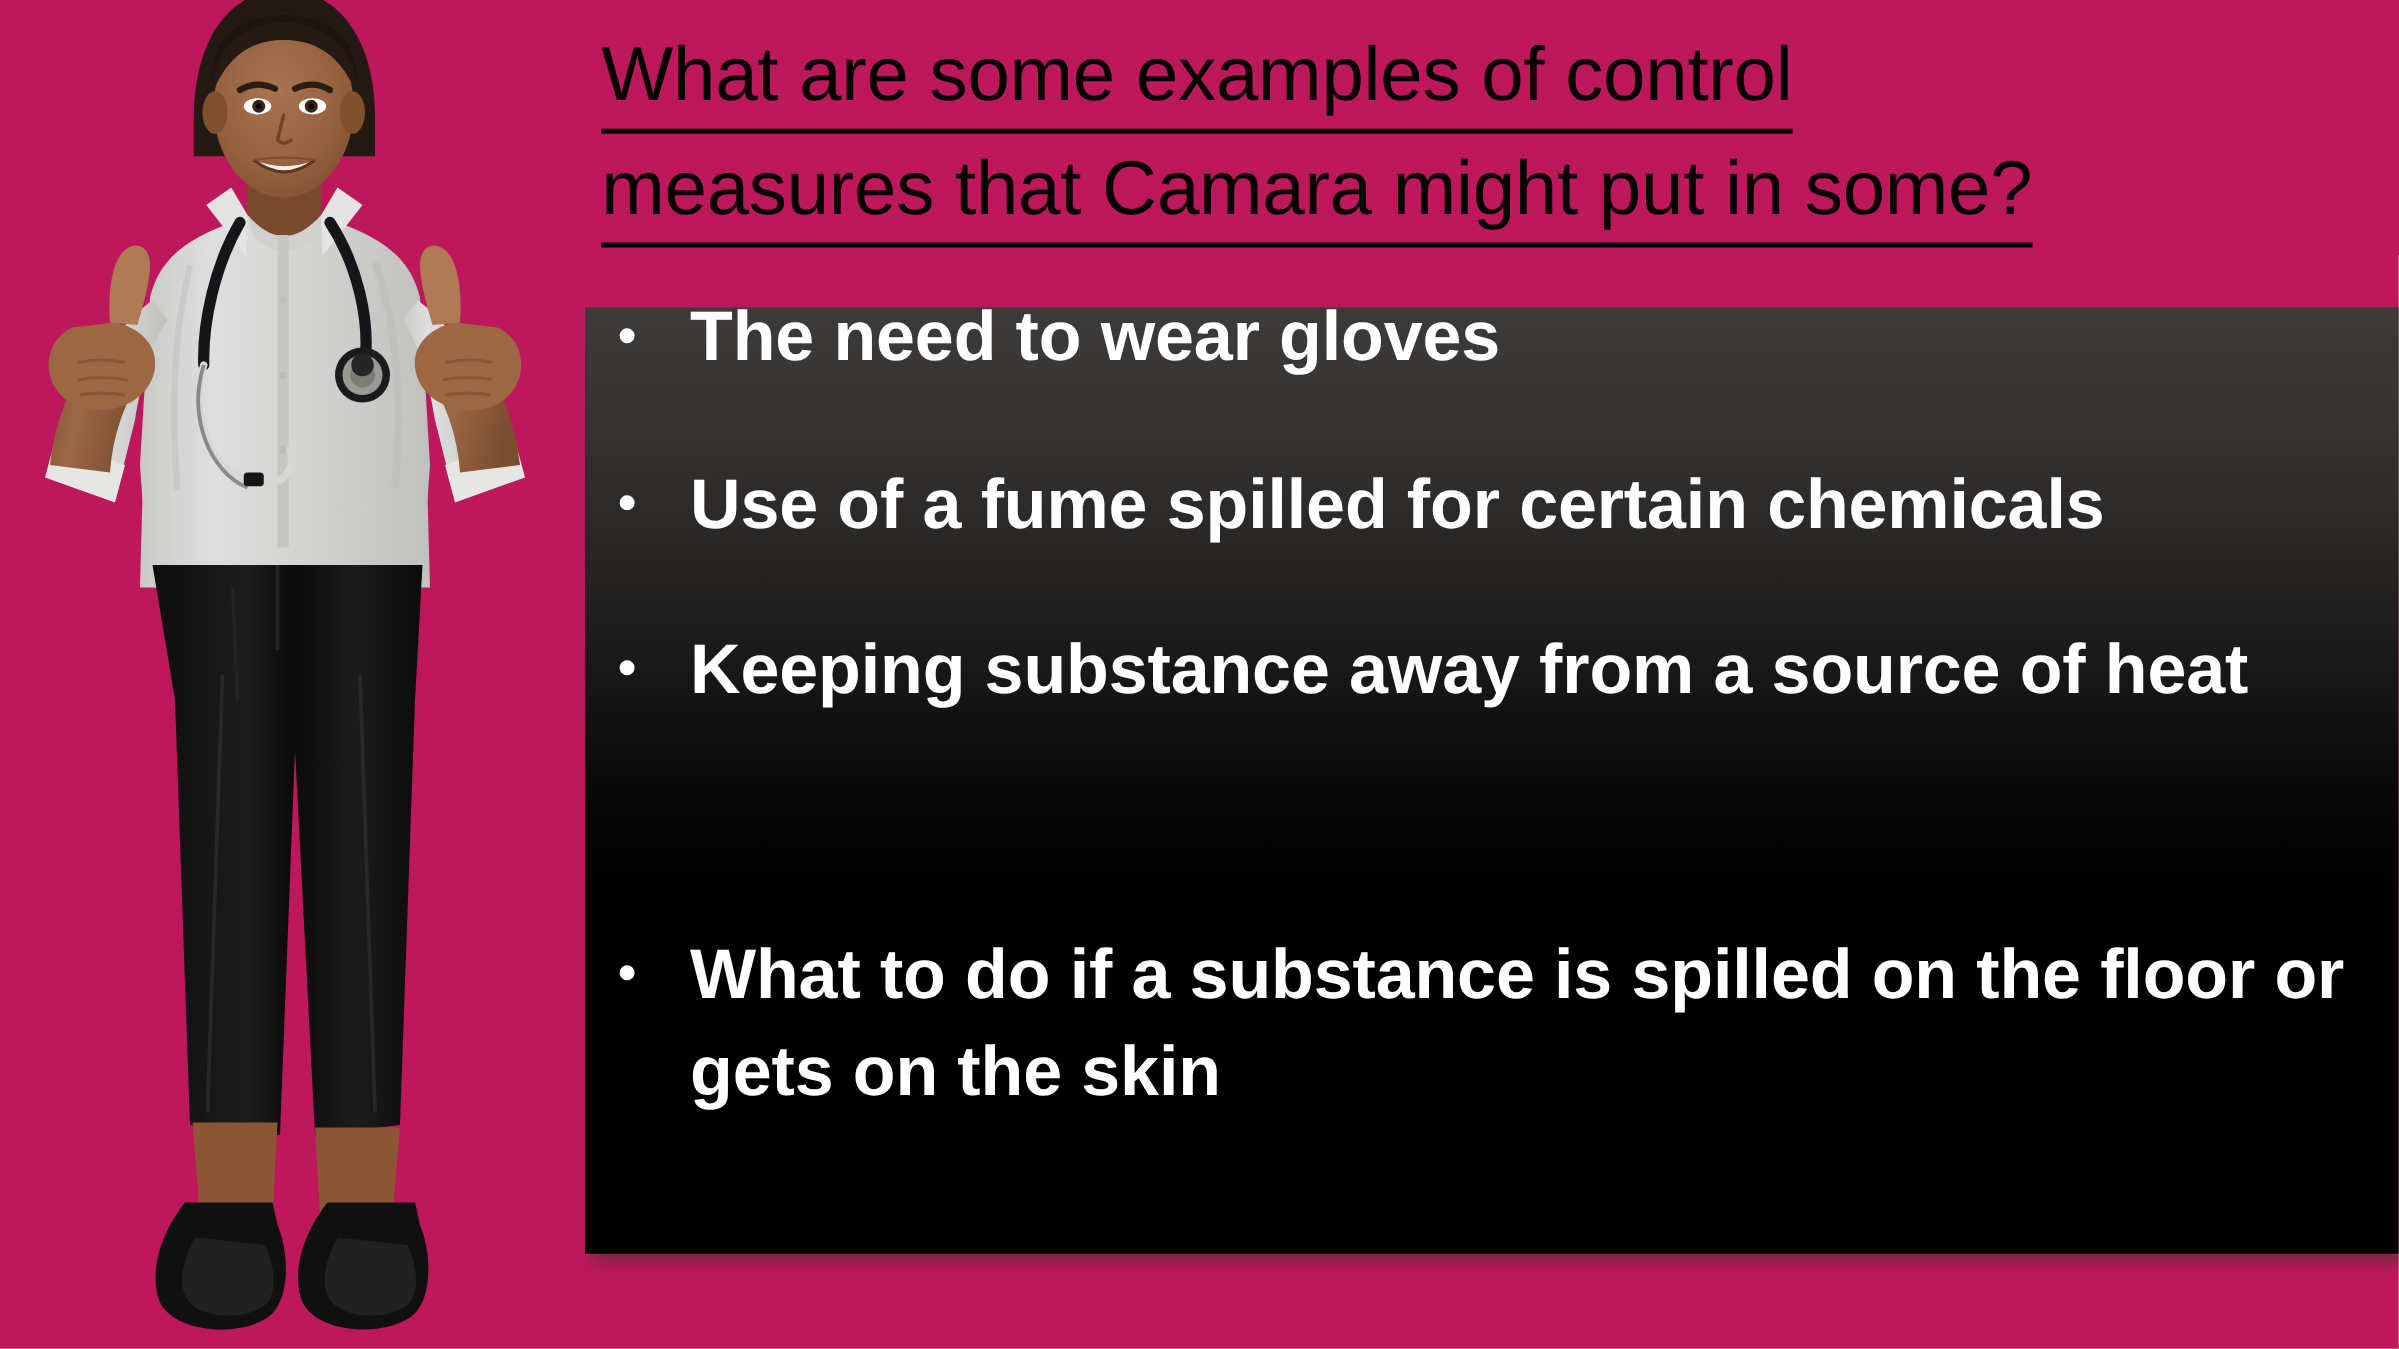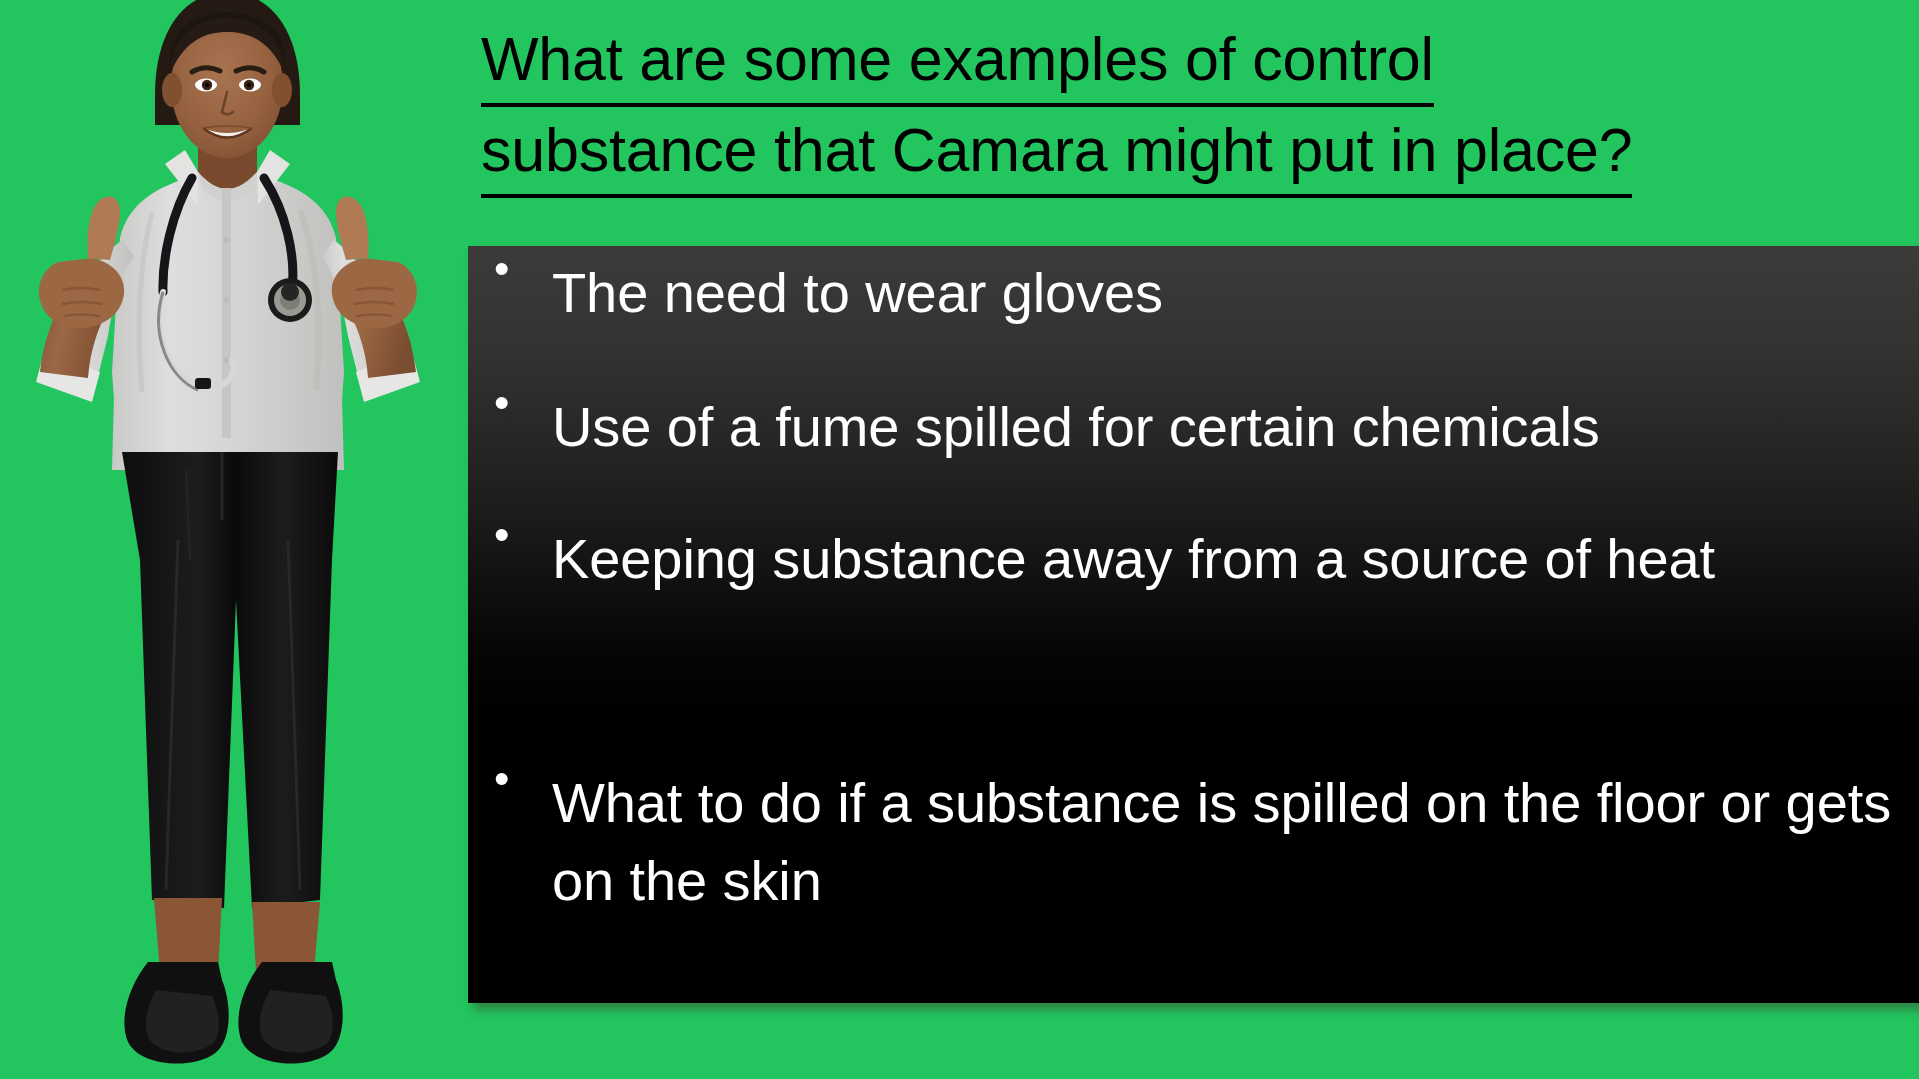--- a/index.html
+++ b/index.html
@@ -12,21 +12,21 @@
   body {
     background: #f1f0c6;
     font-family: "Liberation Sans", sans-serif;
     position: relative;
   }
 
   
   #slide {
     position: absolute;
     inset: 0;
-    background: #22c55e;
+    background: #be185d;
     overflow: hidden;
     padding-left: 32px;
   }
 
   
   #photo-area {
     position: absolute;
     left: 0px;
     top: 0px;
     width: 460px;
@@ -106,23 +106,22 @@
     text-align: left;
     padding-left: 6px;
     color: #ffffff;
     box-sizing: border-box;
   }
   .bullet-text {
     flex: 1 1 auto;
     font-size: 56px;
     line-height: 78px;
     color: #ffffff;
-    font-weight: 400;
+    font-weight: 700;
     letter-spacing: -0.1px;
-    margin-top: 24px;
   }
 
   #bullet-0 { top: 200px; }
   #bullet-1 { top: 334px; }
   #bullet-2 { top: 466px; }
   #bullet-3 { top: 710px; }
 
   
 </style>
 </head>
@@ -271,21 +270,21 @@
                  C336 1036 334 1012 326 996 Z" fill="#2a2a2a" opacity="0.7"></path>
       </svg>
     </div>
   </div>
 
   <div id="title-block">
     <span class="title-line-wrap">
       <span class="title-line">What are some examples of control</span>
     </span>
     <span class="title-line-wrap">
-      <span class="title-line">substance that Camara might put in place?</span>
+      <span class="title-line">measures that Camara might put in some?</span>
     </span>
   </div>
 
   <div id="content-box">
     <ul class="bullet-list">
 
       <li class="bullet-item" id="bullet-0" style="top:-16px;">
         <span class="bullet-dot">•</span>
         <span class="bullet-text">The need to wear gloves</span>
       </li>

